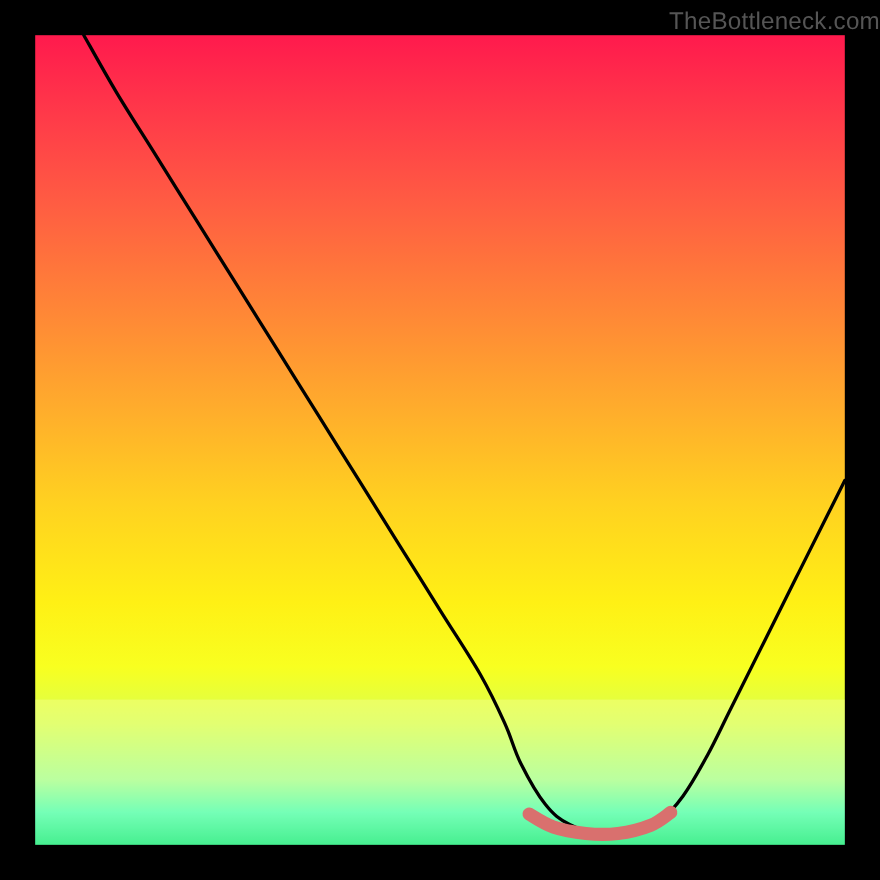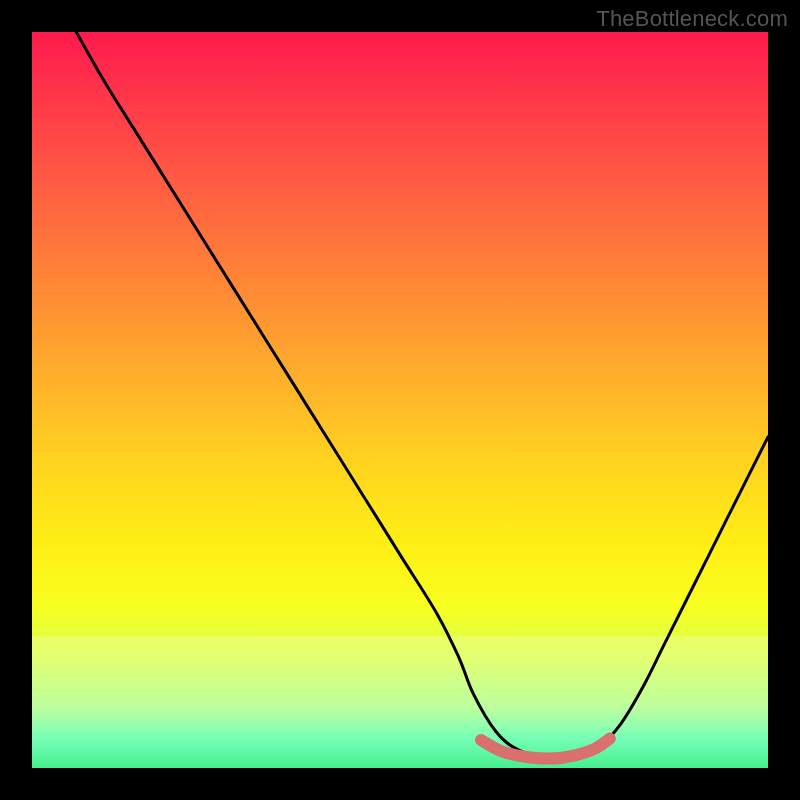--- a/index.html
+++ b/index.html
@@ -33,21 +33,21 @@
   }
   .highlight-band {
     position: absolute;
     left: 0;
     width: 100%;
     background: rgba(255,255,200,0.28);
   }
   .watermark {
     position: absolute;
     top: 6px;
-    right: 12px;
+    right: 0;
     color: #555;
     font-family: Arial, Helvetica, sans-serif;
     font-size: 22px;
     font-weight: 400;
     letter-spacing: 0.2px;
   }
   svg.curve {
     position: absolute;
     left: 0; top: 0;
     width: 100%; height: 100%;

